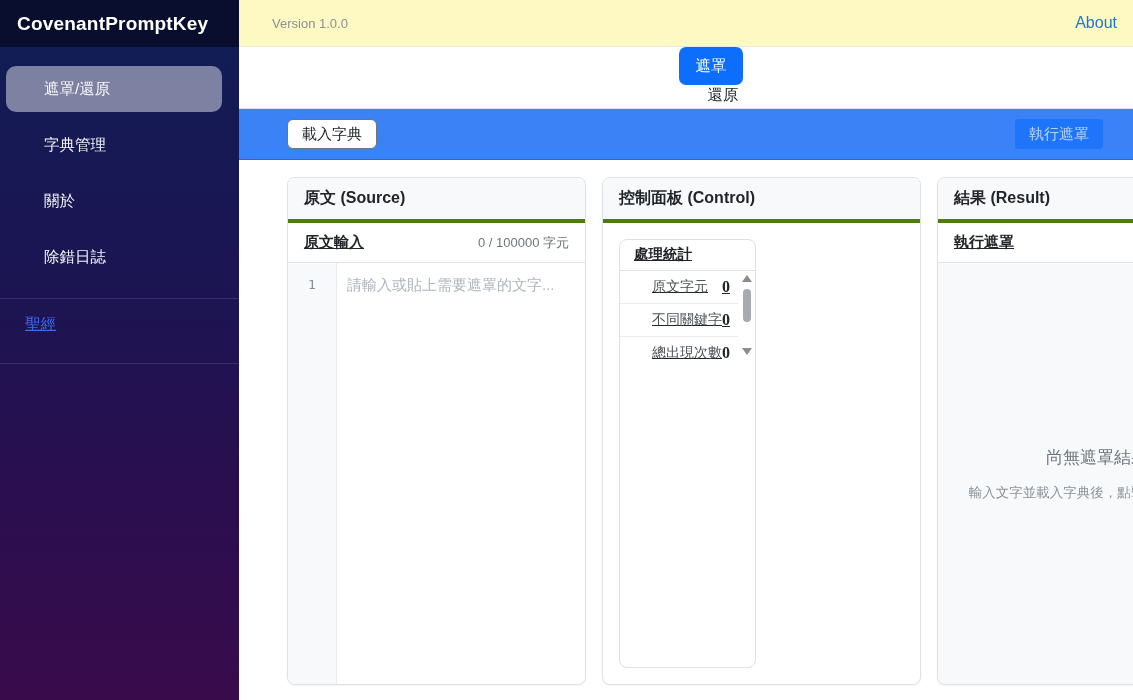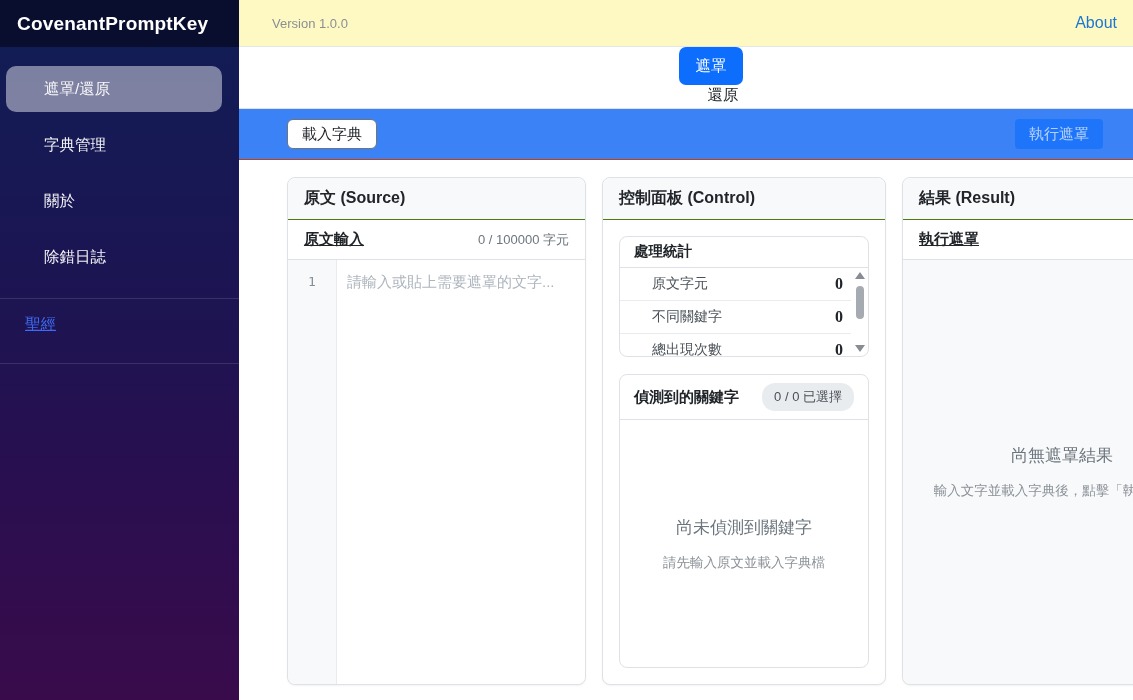--- a/index.html
+++ b/index.html
@@ -73,24 +73,24 @@
   }
 
   
   .panel {
     height:508px; flex-shrink:0; background:#fff;
     border:1px solid #dee2e6; border-radius:8px;
     box-shadow:0 1px 2px rgba(0,0,0,.05);
     display:flex; flex-direction:column;
   }
   .panel-source { width:299px; }
-  .panel-control { width:284px; }
+  .panel-control { width:319px; }
   .panel-result { width:320px; }
   .panel-header {
-    background:#f8f9fa; border-bottom:1px solid #4d7c0f;
+    background:#f8f9fa; border-bottom:4px solid #4d7c0f;
     border-radius:8px 8px 0 0; padding:10px 16px;
     font-size:16px; font-weight:bold;
   }
   .sub-header {
     display:flex; align-items:center; justify-content:space-between;
     padding:10px 16px; border-bottom:1px solid #dee2e6; background:#fff;
   }
   .sub-header .sub-title { font-size:15px; font-weight:bold;text-decoration:underline; }
   .char-counter { font-size:13px; color:#6c757d; }
 
@@ -103,21 +103,21 @@
     border-radius:0 0 0 8px;
   }
   .editor textarea {
     flex:1; border:none; outline:none; resize:none; background:#fff;
     padding:13px 10px; font-family:inherit; font-size:15px; color:#212529;
     border-radius:0 0 8px 0;
   }
   .editor textarea::placeholder { color:#adb5bd; }
 
   
-  .control-body { flex:1; padding:16px; display:flex; flex-direction:column; min-height:0; }
+  .control-body { flex:1; padding:16px; display:flex; flex-direction:row; min-height:0;text-decoration:underline; }
   .card { border:1px solid #dee2e6; border-radius:8px; background:#fff; }
   .stats-card { overflow:hidden; }
   .card-title-row {
     padding:5px 14px 6px 14px; border-bottom:1px solid #dee2e6;
     display:flex; align-items:center; justify-content:space-between;
   }
   .card-title { font-size:14.5px; font-weight:bold; }
   .stats-scroll { height:88px; position:relative; overflow:hidden; }
   .stats-rows { margin-right:17px; }
   .stat-row {
@@ -252,30 +252,20 @@
               </div>
             </div>
             <div class="scrollbar">
               <div class="scroll-up-arrow"></div>
               <div class="scroll-thumb"></div>
               <div class="scroll-down-arrow"></div>
             </div>
           </div>
         </div>
 
-        <div class="card keywords-card">
-          <div class="keywords-title-row">
-            <span class="keywords-title">偵測到的關鍵字</span>
-            <span class="badge-pill">0 / 0 已選擇</span>
-          </div>
-          <div class="empty-state">
-            <div class="empty-title">尚未偵測到關鍵字</div>
-            <div class="empty-hint">請先輸入原文並載入字典檔</div>
-          </div>
-        </div>
 
       </div>
     </section>
 
     <section class="panel panel-result">
       <div class="panel-header">結果 (Result)</div>
       <div class="sub-header">
         <span class="sub-title">執行遮罩</span>
       </div>
       <div class="result-body">

